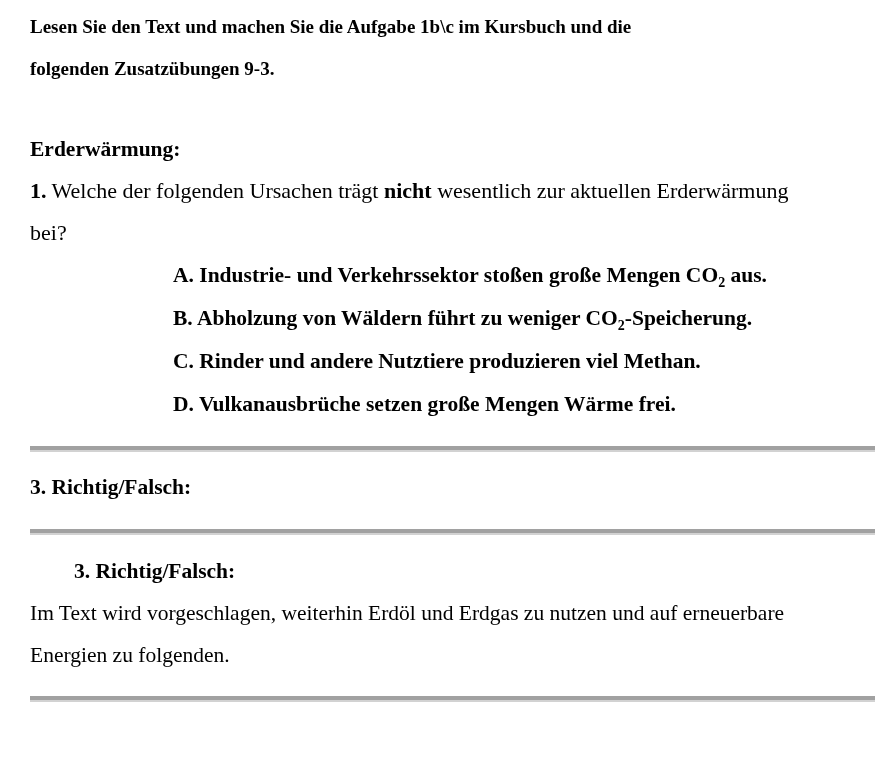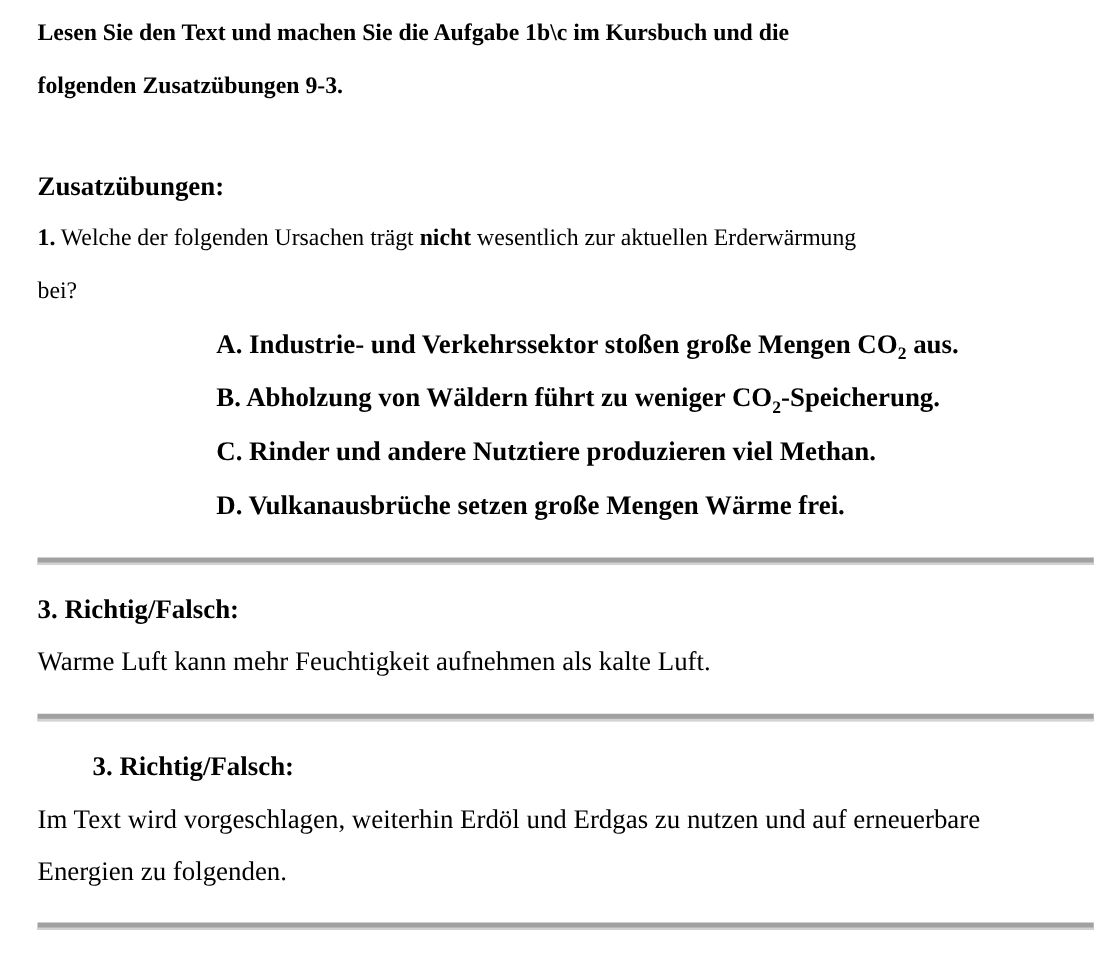--- a/index.html
+++ b/index.html
@@ -28,21 +28,21 @@
   .heading {
     font-weight: bold;
     font-size: 21.5px;
     line-height: 42px;
   }
   .body-text {
     font-size: 21.5px;
     line-height: 42px;
   }
   .question-block {
-    font-size: 19px;
+    font-size: 22px;
     line-height: 42px;
   }
   .bold { font-weight: bold; }
   .options {
     padding-left: 143px;
     font-size: 21.5px;
     line-height: 43px;
     font-weight: bold;
   }
   .option-line sub {
@@ -64,38 +64,37 @@
 </head>
 <body>
 
 <div class="page">
 
   <div class="intro">
     <div>Lesen Sie den Text und machen Sie die Aufgabe 1b\c im Kursbuch und die</div>
     <div>folgenden Zusatzübungen 9-3.</div>
   </div>
 
-  <div class="heading heading-zusatz">Zusatzübungen:</div>
+  <div class="heading heading-zusatz">Erderwärmung:</div>
 
   <div class="question-block">
     <div><span class="bold">1.</span><span> Welche der folgenden Ursachen trägt </span><span class="bold">nicht</span><span> wesentlich zur aktuellen Erderwärmung</span></div>
     <div>bei?</div>
   </div>
 
   <div class="options">
     <div class="option-line"><span>A.</span><span> Industrie- und Verkehrssektor stoßen große Mengen CO</span><sub>2</sub><span> aus.</span></div>
     <div class="option-line"><span>B.</span><span> Abholzung von Wäldern führt zu weniger CO</span><sub>2</sub><span>-Speicherung.</span></div>
     <div class="option-line"><span>C.</span><span> Rinder und andere Nutztiere produzieren viel Methan.</span><sub></sub><span></span></div>
     <div class="option-line"><span>D.</span><span> Vulkanausbrüche setzen große Mengen Wärme frei.</span><sub></sub><span></span></div>
   </div>
 
   <div class="divider divider-1"></div>
 
   <div class="heading heading-s2">3. Richtig/Falsch:</div>
-  <div class="body-text">Warme Luft kann mehr Feuchtigkeit aufnehmen als kalte Luft.</div>
 
   <div class="divider divider-2"></div>
 
   <div class="heading heading-s3">3. Richtig/Falsch:</div>
   <div class="body-text">
     <div>Im Text wird vorgeschlagen, weiterhin Erdöl und Erdgas zu nutzen und auf erneuerbare</div>
     <div>Energien zu folgenden.</div>
   </div>
 
   <div class="divider divider-3"></div>

